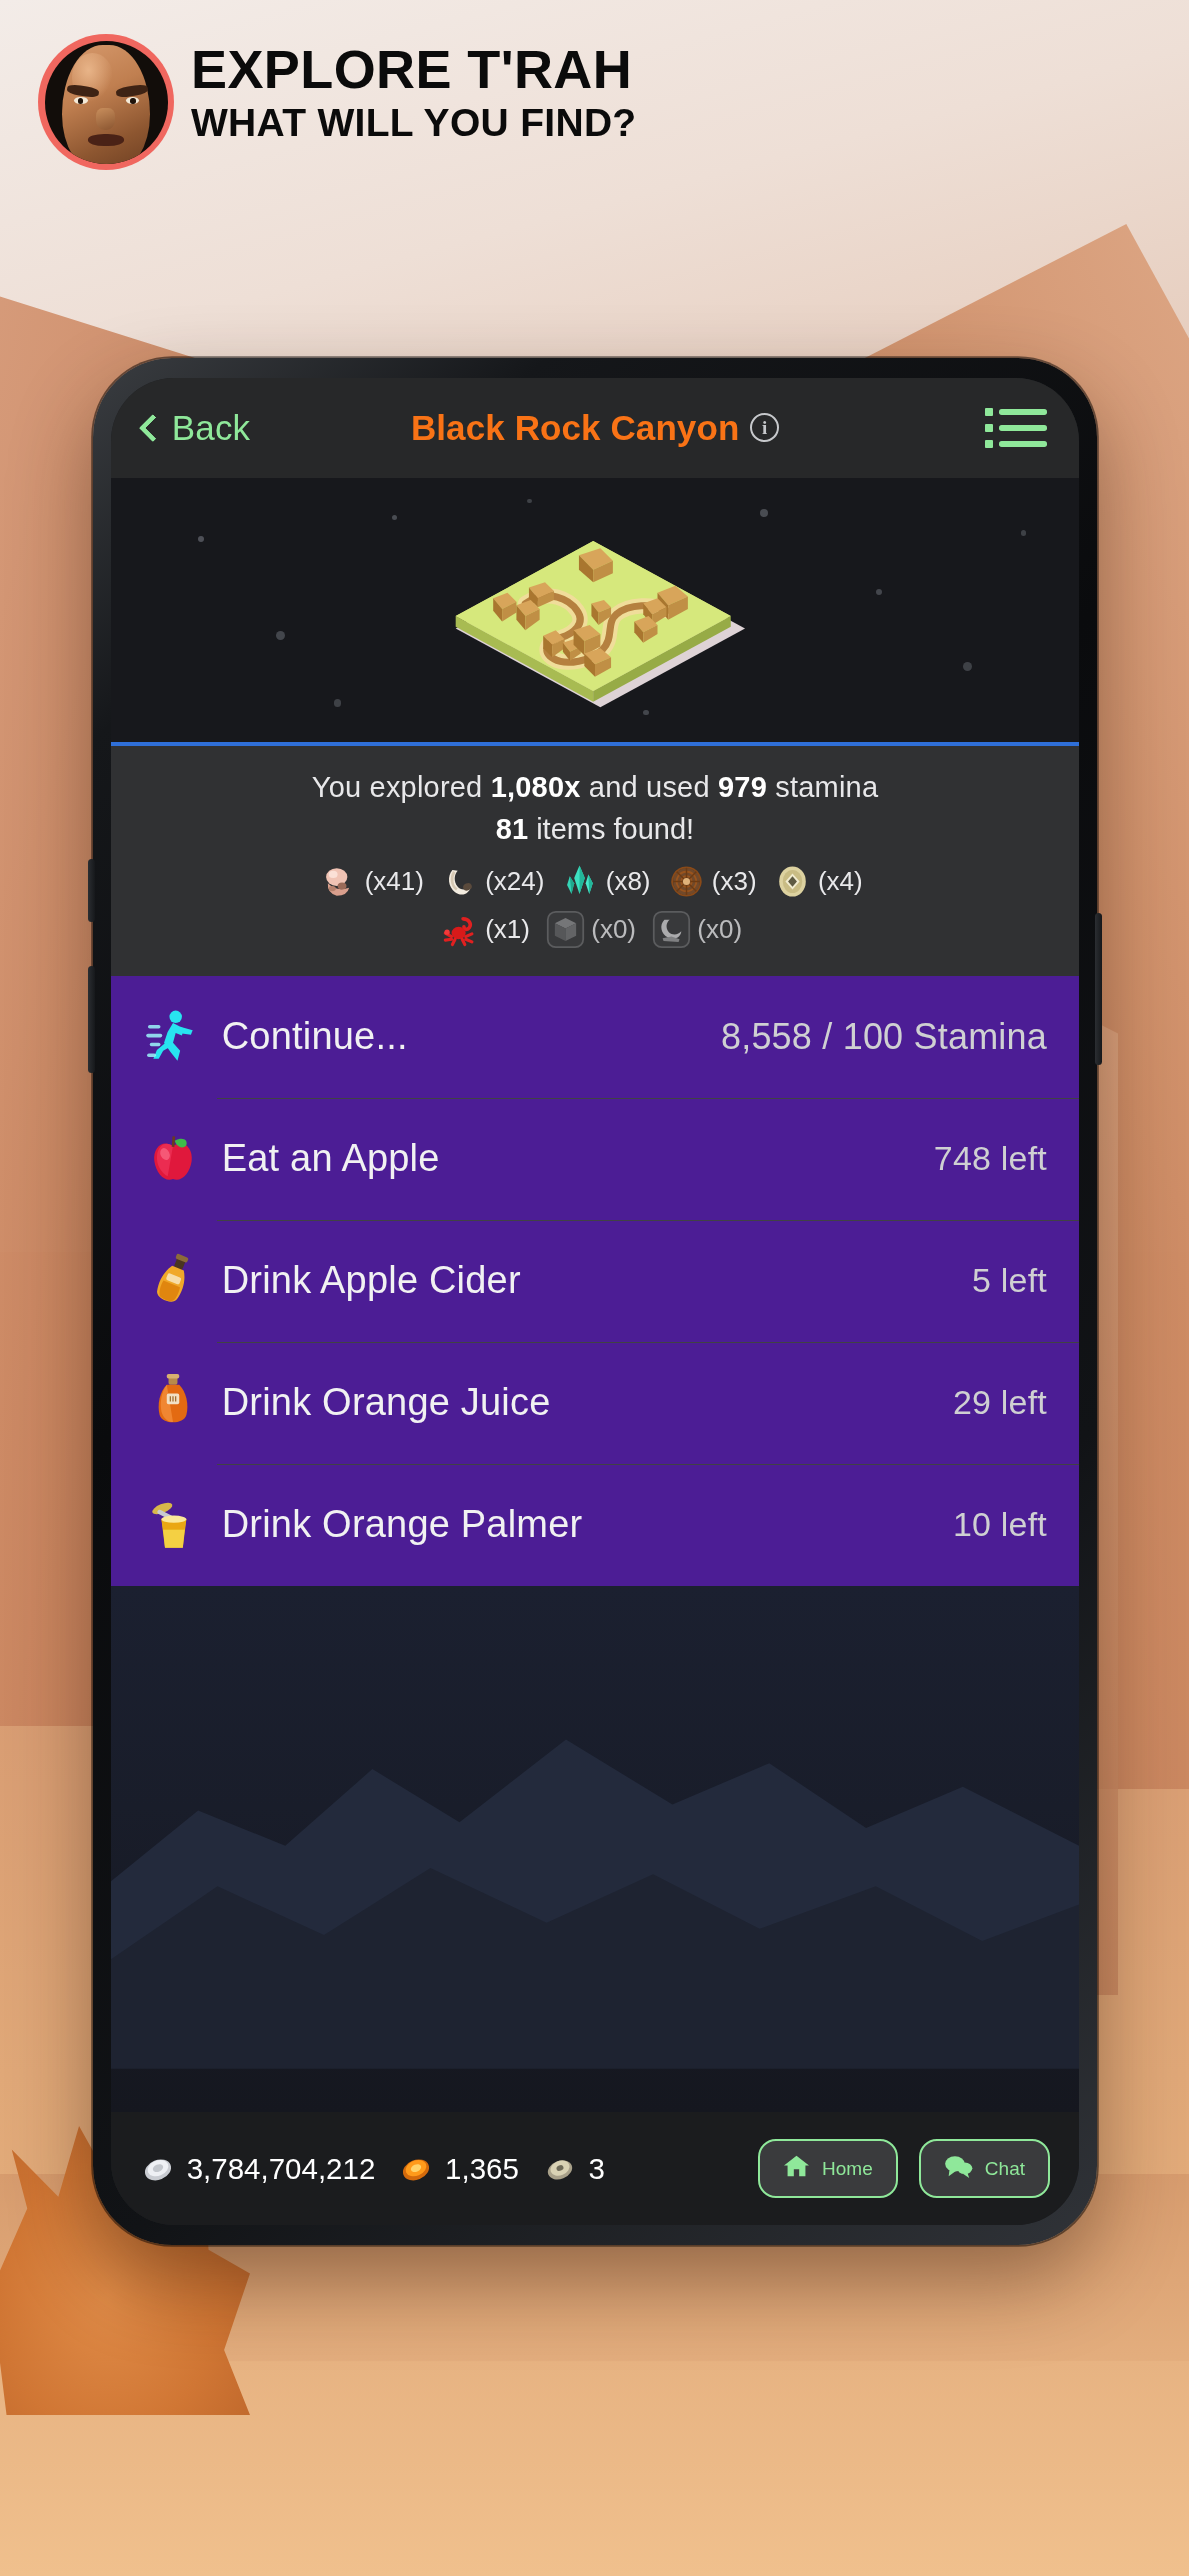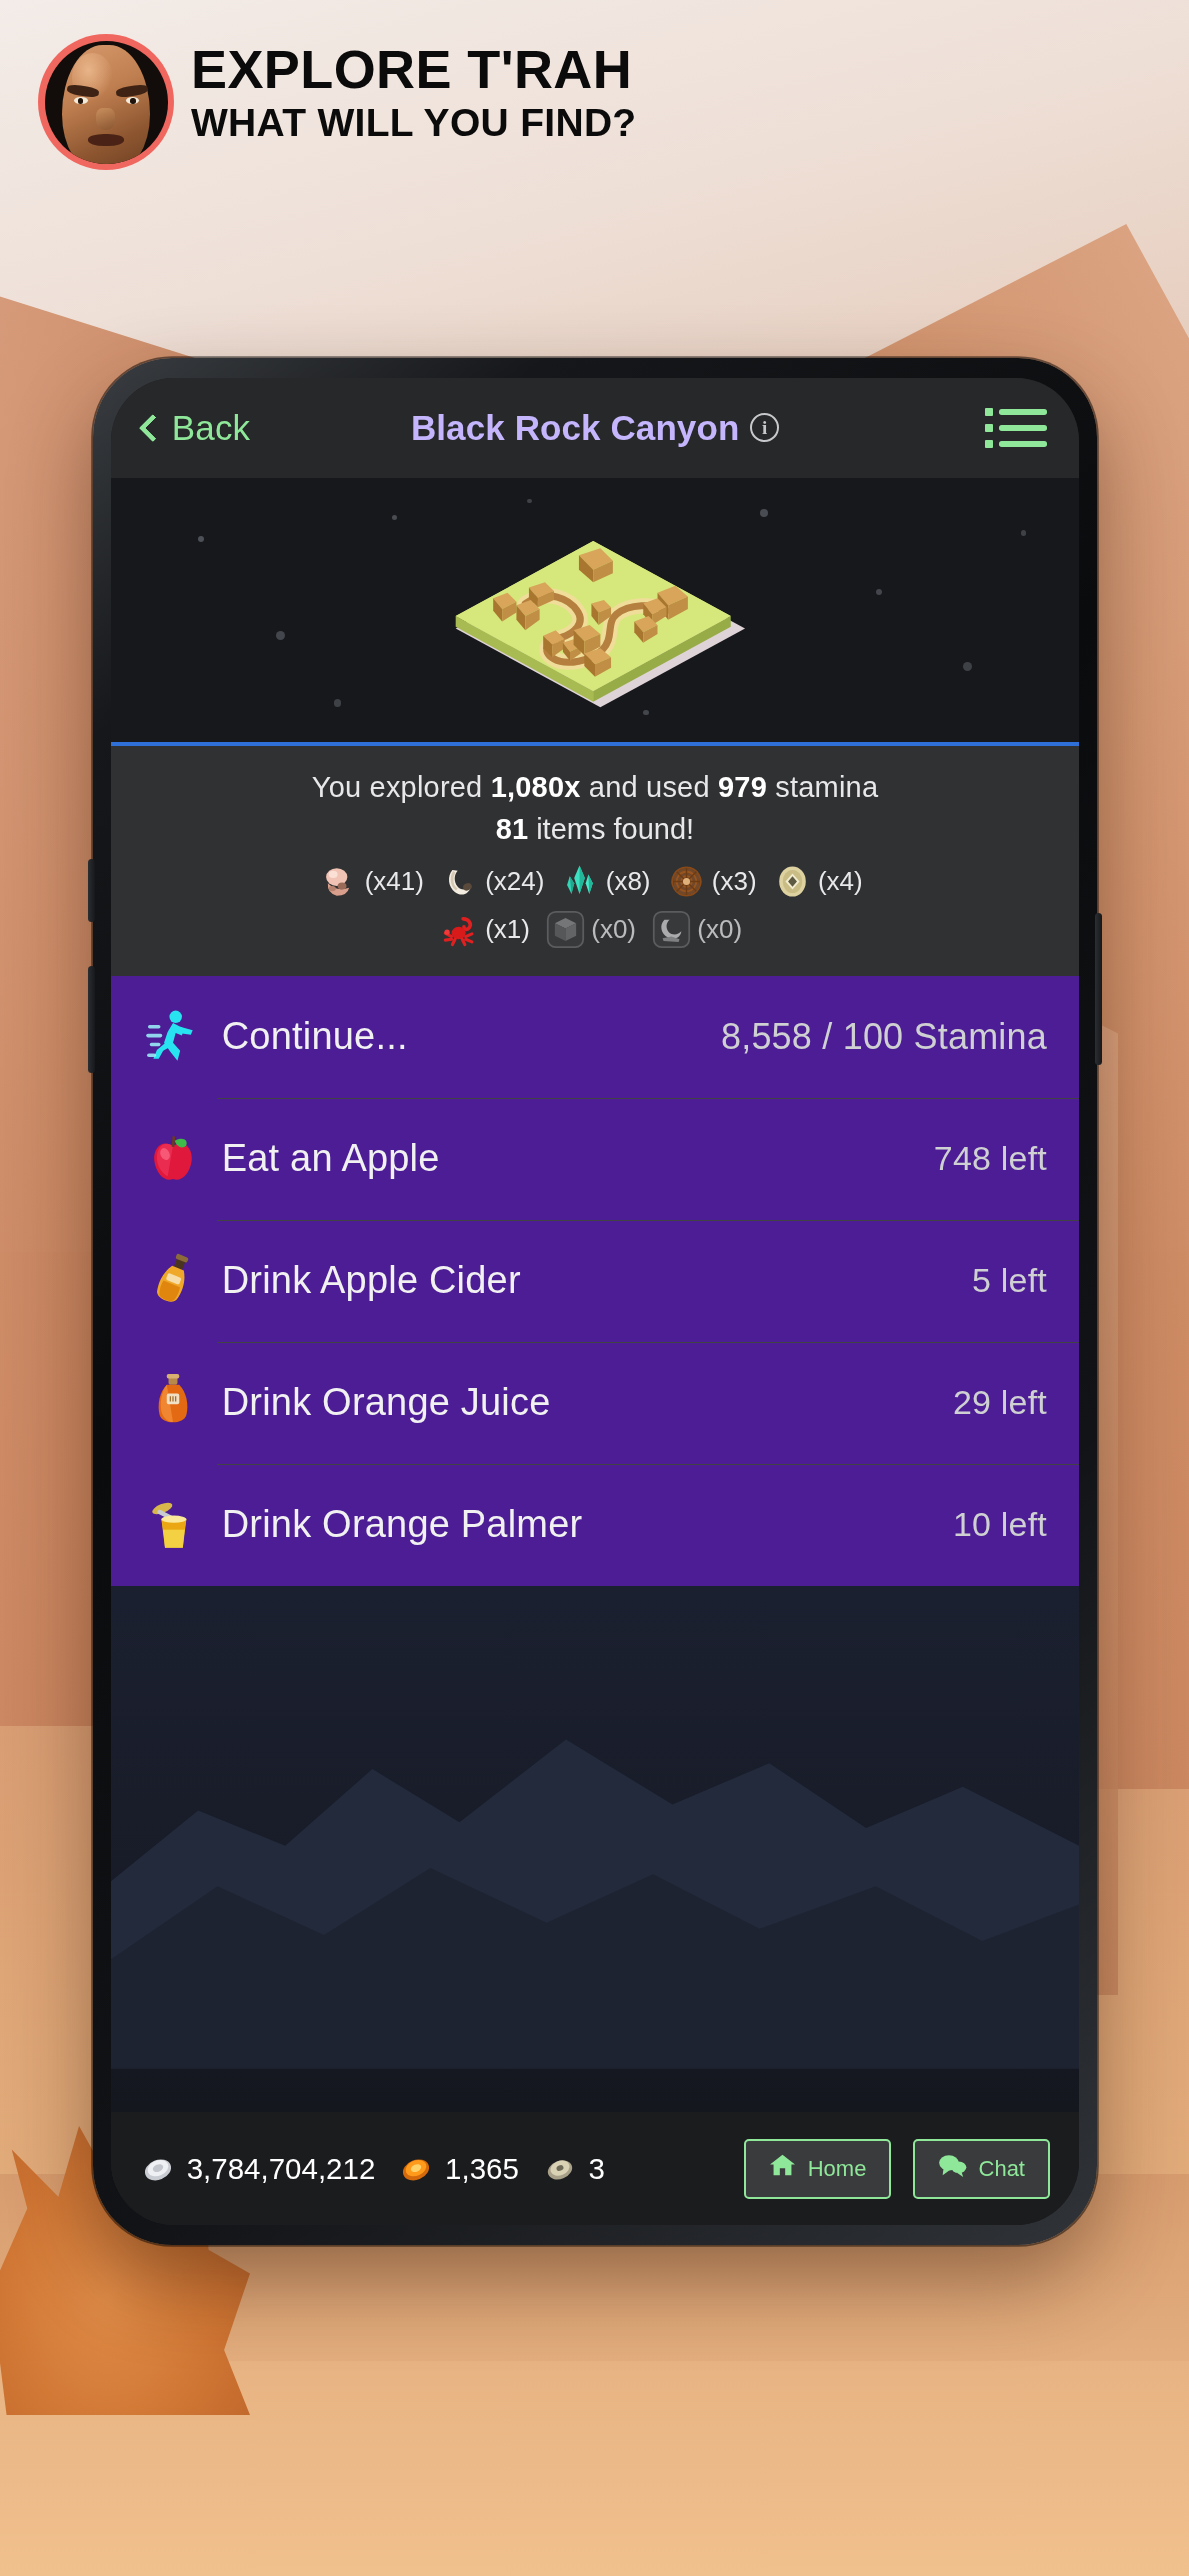--- a/index.html
+++ b/index.html
@@ -132,21 +132,21 @@
   #back-button { display:flex; align-items:center; gap:9px; cursor:pointer; }
   .chev {
     width:19.7px; height:19.7px; border-left:5.4px solid #8fe89a; border-bottom:5.4px solid #8fe89a;
     transform:rotate(45deg); border-radius:1.8px;
   }
   #back-label { color:#8fe89a; font-size:35px; font-weight:400; letter-spacing:0.2px; }
   #nav-title-wrap {
     position:absolute; left:0; right:0; display:flex; align-items:center;
     justify-content:center; gap:10.7px; pointer-events:none;
   }
-  #nav-title { color:#c4b5fd; font-size:35px; font-weight:700; letter-spacing:0.1px; }
+  #nav-title { color:#f97316; font-size:35px; font-weight:700; letter-spacing:0.1px; }
   .info-icon {
     width:29px; height:29px; border-radius:50%; border:2.7px solid #c6c8cb;
     color:#c6c8cb; font-size:19px; font-weight:700; font-family:"Liberation Serif",serif;
     display:flex; align-items:center; justify-content:center; pointer-events:auto; cursor:pointer;
   }
   #menu-button { margin-left:auto; display:flex; flex-direction:column; gap:8px; cursor:pointer; }
   .menu-line { display:flex; align-items:center; gap:6.3px; }
   .menu-dot { width:8px; height:8px; background:#8fe89a; border-radius:0.9px; }
   .menu-bar { width:48px; height:6.3px; background:#8fe89a; border-radius:2.7px; }
 
@@ -206,22 +206,22 @@
   
   #bottombar {
     height:113px; flex:0 0 113px; background:#1b1c1e;
     display:flex; align-items:center; padding:0 29px; gap:23px;
   }
   .currency { display:flex; align-items:center; gap:10.7px; }
   .currency-value { color:#fff; font-size:29.5px; }
   .coin { width:36px; height:36px; position:relative; }
   .btn-group { margin-left:auto; display:flex; gap:21.5px; }
   .pill {
-    border:2.7px solid #8fe89a; border-radius:5px; background:#3a3b3d;
-    color:#8fe89a; font-size:22px; padding:12.5px 23px;
+    border:2.7px solid #8fe89a; border-radius:18px; background:#3a3b3d;
+    color:#8fe89a; font-size:19px; padding:12.5px 23px;
     display:flex; align-items:center; gap:11.6px; cursor:pointer;
   }
 </style>
 </head>
 <body>
 
 <div id="bg-art">
   <div class="bg-sky"></div>
   <div class="bg-lower"></div>
   <div class="rock-a"></div>

